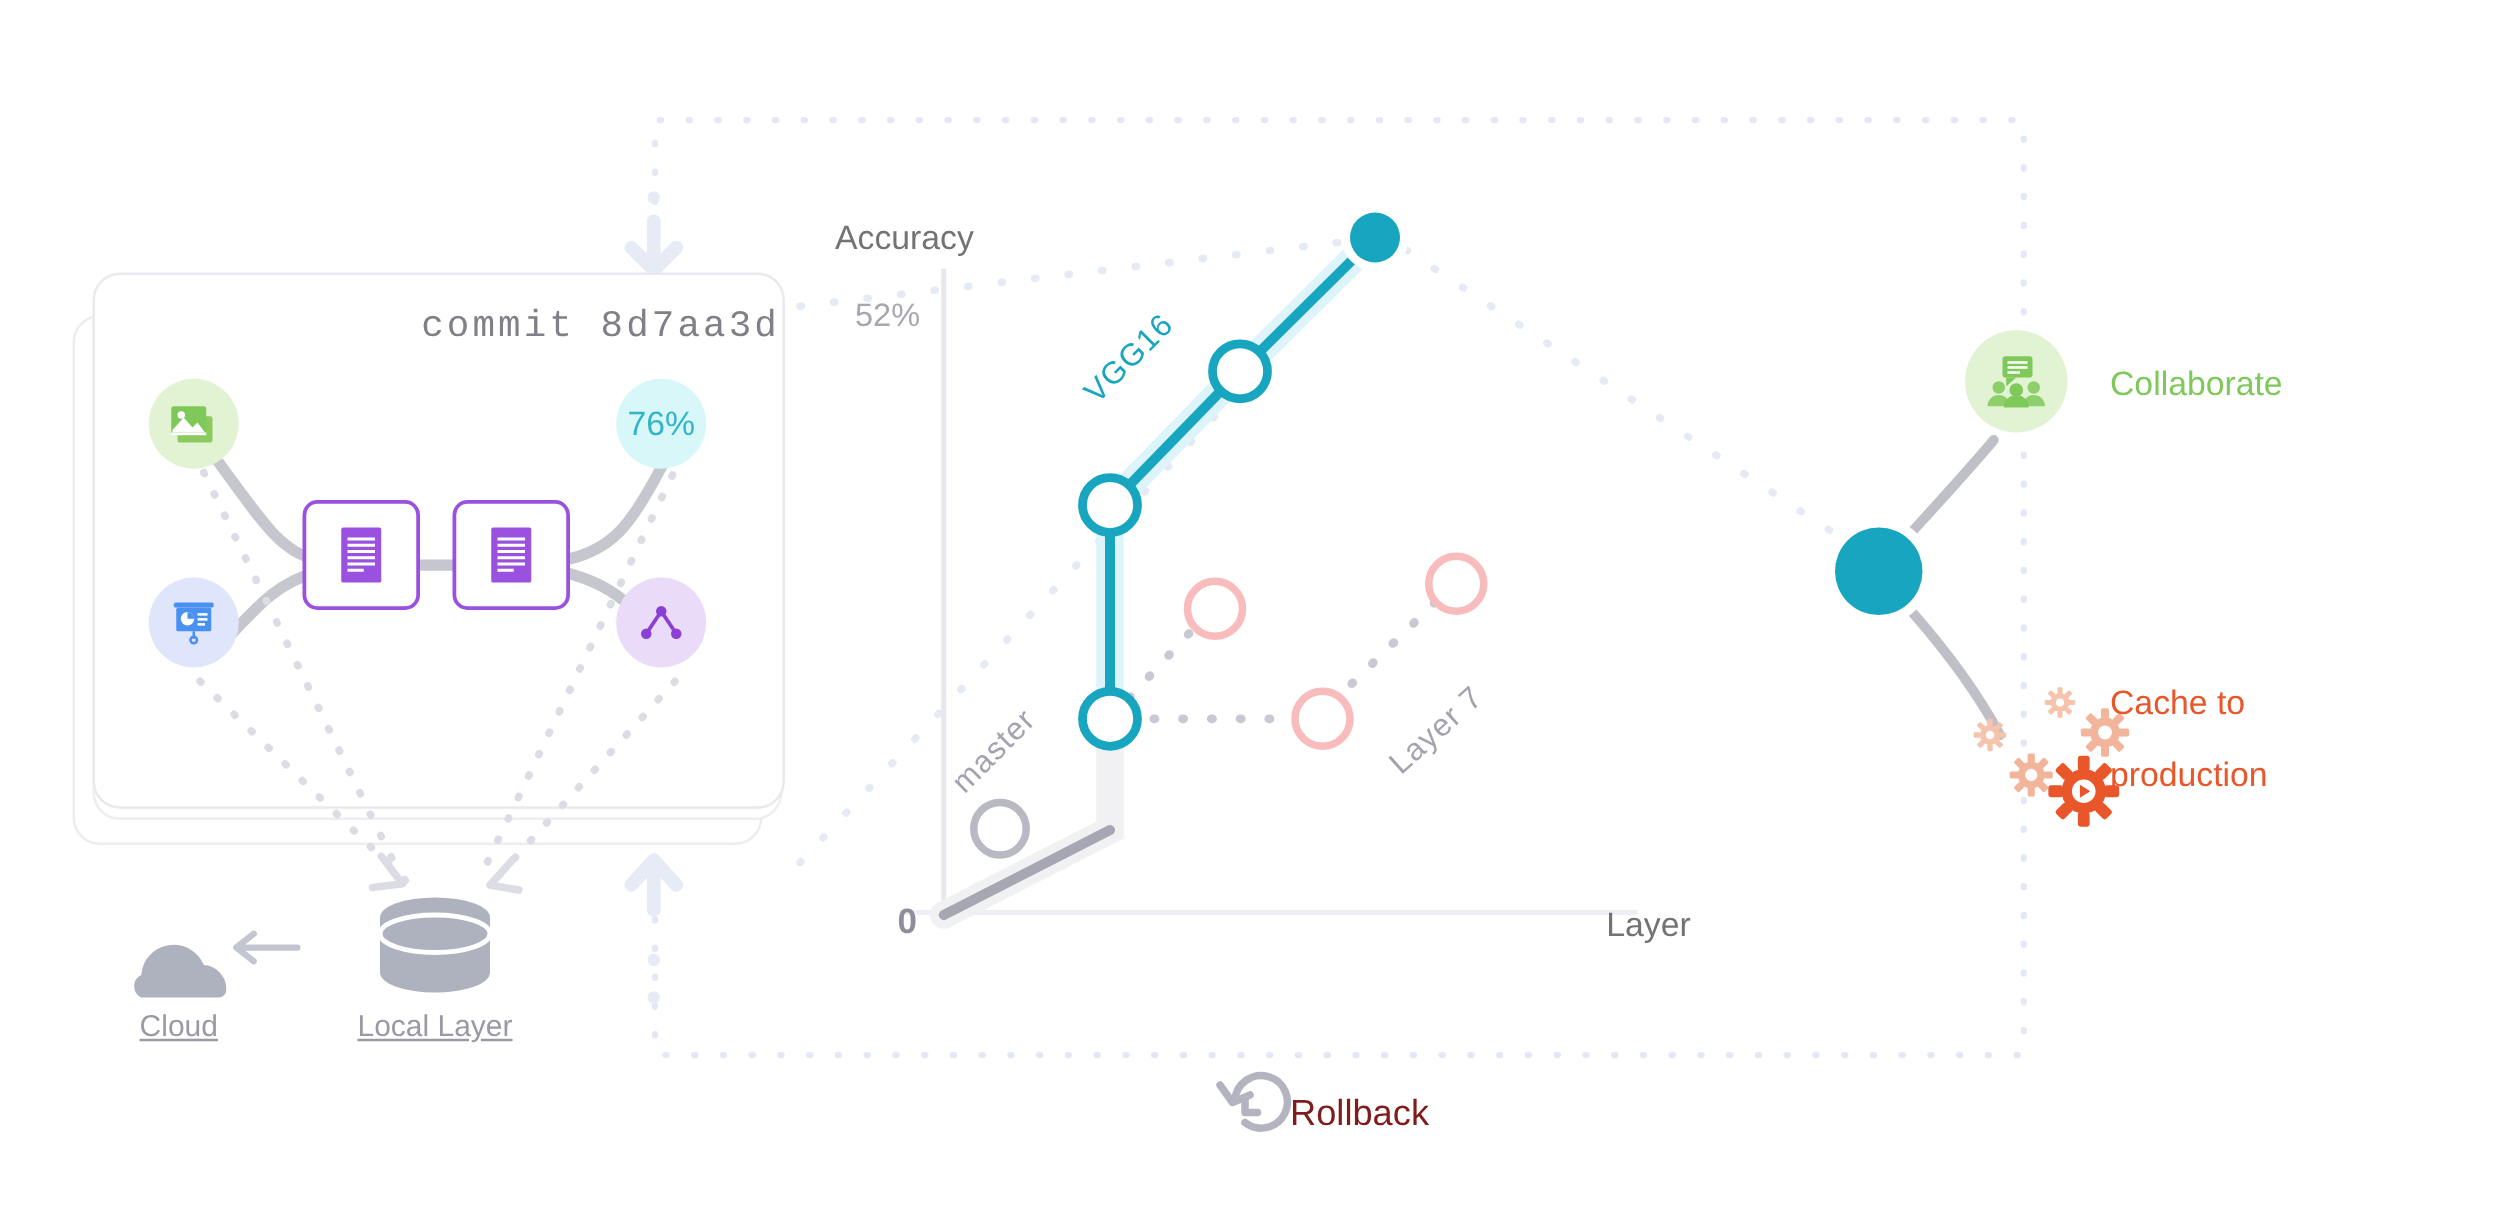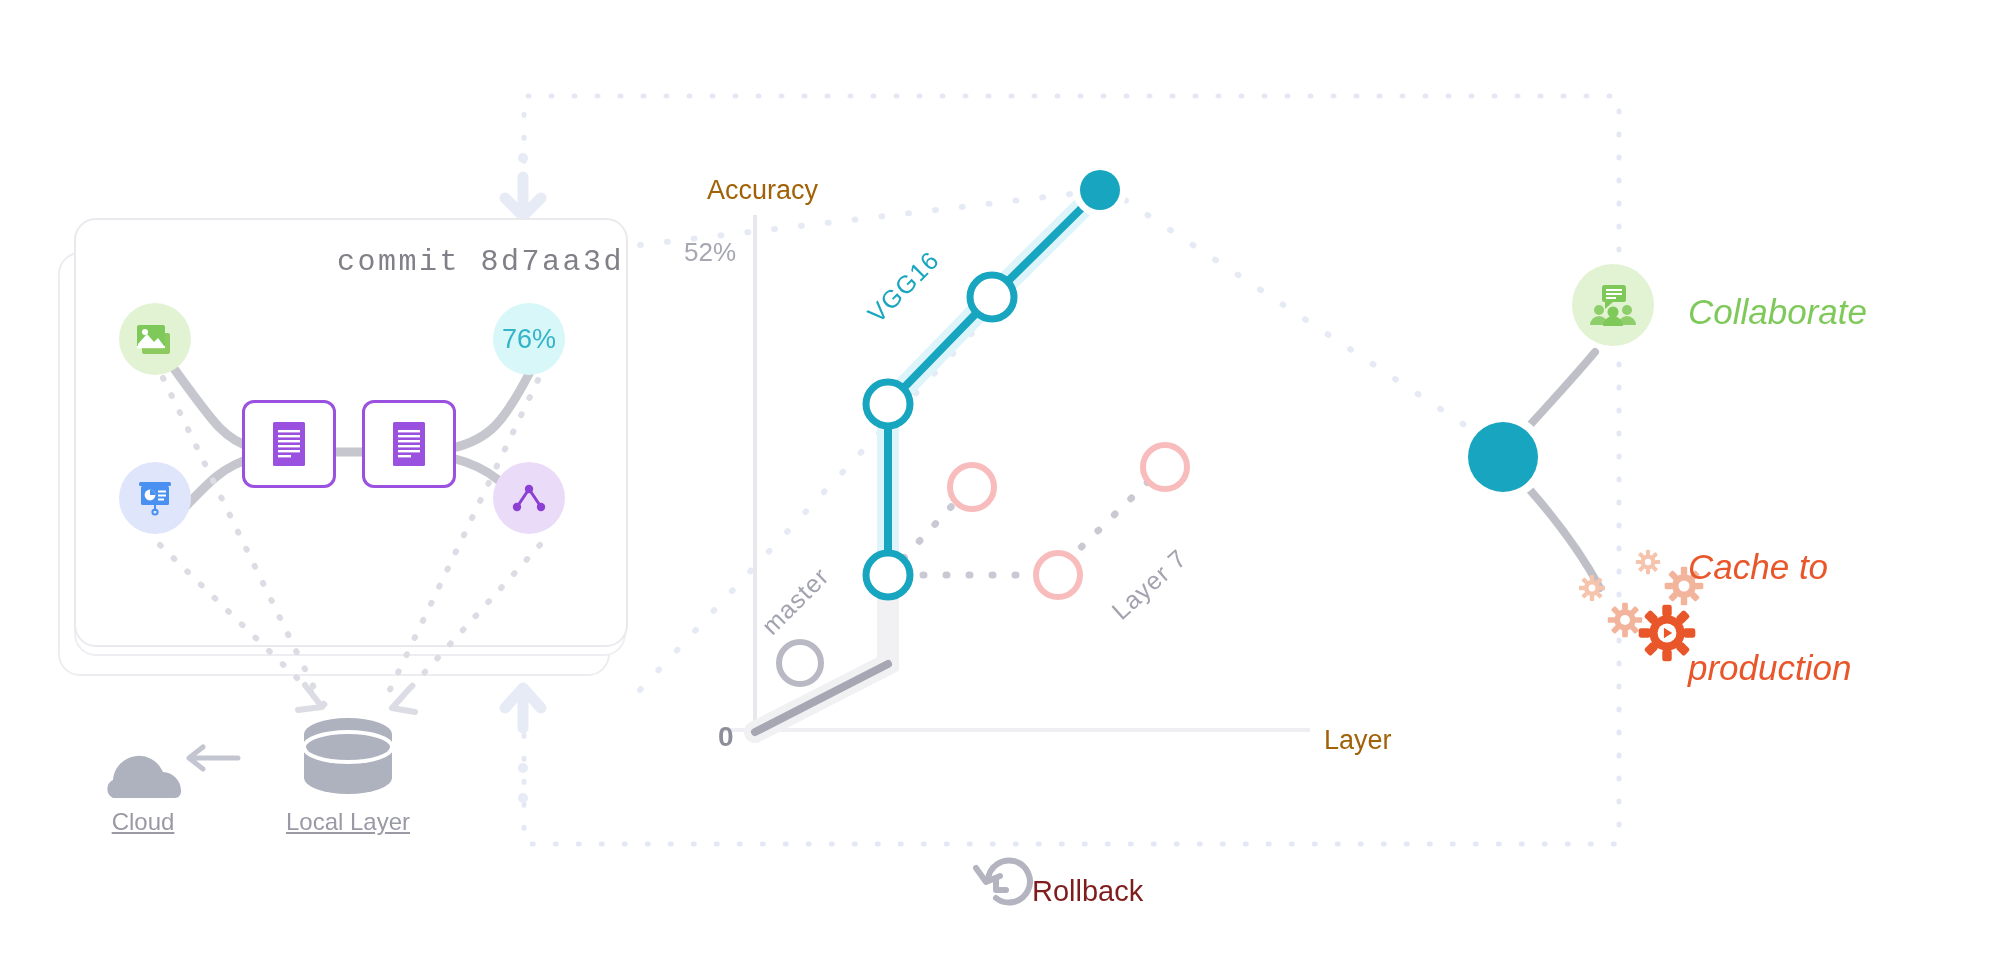--- a/index.html
+++ b/index.html
@@ -94,36 +94,35 @@
   
   .store-label {
     position: absolute;
     font-size: 24px;
     color: #9a9aa6;
     text-align: center;
     text-decoration: underline;
   }
 
   
-  .axis-title { font-size: 27px; color: #a16207; margin-left: 39px; }
+  .axis-title { font-size: 27px; color: #737373; }
   .axis-tick  { font-size: 26px; color: #a7a7b3; }
   .axis-zero  { font-size: 28px; color: #8e8e9b; font-weight: bold; }
   .branch-label {
     font-size: 25px;
     letter-spacing: 1px;
   }
   .branch-vgg  { color: #17a5bf; }
   .branch-gray { color: #a3a3b0; }
 
   
   .right-label {
     position: absolute;
-    font-size: 35px;
+    font-size: 27px;
     line-height: 1.28;
-    font-style: italic;
   }
   .lbl-collab { color: #7ec95a; }
   .lbl-deploy { color: #e8562a; }
 
   
   .rollback-text {
     position: absolute;
     font-size: 29px;
     color: #7f1d1d;
   }
@@ -413,21 +412,21 @@
           <rect x="-24" y="-4" width="10" height="8" rx="2" transform="rotate(45)"></rect>
           <rect x="14" y="-4" width="10" height="8" rx="2" transform="rotate(45)"></rect>
         </g>
         <circle cx="0" cy="0" r="8" fill="#ffffff"></circle>
         <path d="M -2.6 -4.4 L 4.4 0 L -2.6 4.4 Z" fill="#e8562a"></path>
       </g>
     </g>
   </svg>
 
   <div class="right-label lbl-deploy" style="left:1688px; top:545px;">Cache to</div>
-  <div class="right-label lbl-deploy" style="left:1688px; top:603px;margin-top:43px;">production</div>
+  <div class="right-label lbl-deploy" style="left:1688px; top:603px;">production</div>
 
   <svg class="layer">
     <g>
       <path d="M 996 898 A 21 21 0 1 0 988 880" fill="none" stroke="#b4b4c0" stroke-width="6" stroke-linecap="round"></path>
       <path d="M 976 868 L 986 882 L 1000 876" fill="none" stroke="#b4b4c0" stroke-width="6" stroke-linecap="round" stroke-linejoin="round"></path>
       <path d="M 996 878 L 996 890 L 1006 890" fill="none" stroke="#b4b4c0" stroke-width="6" stroke-linecap="round" stroke-linejoin="round"></path>
     </g>
   </svg>
 
   <div class="rollback-text" style="left:1032px; top:875px;">Rollback</div>

